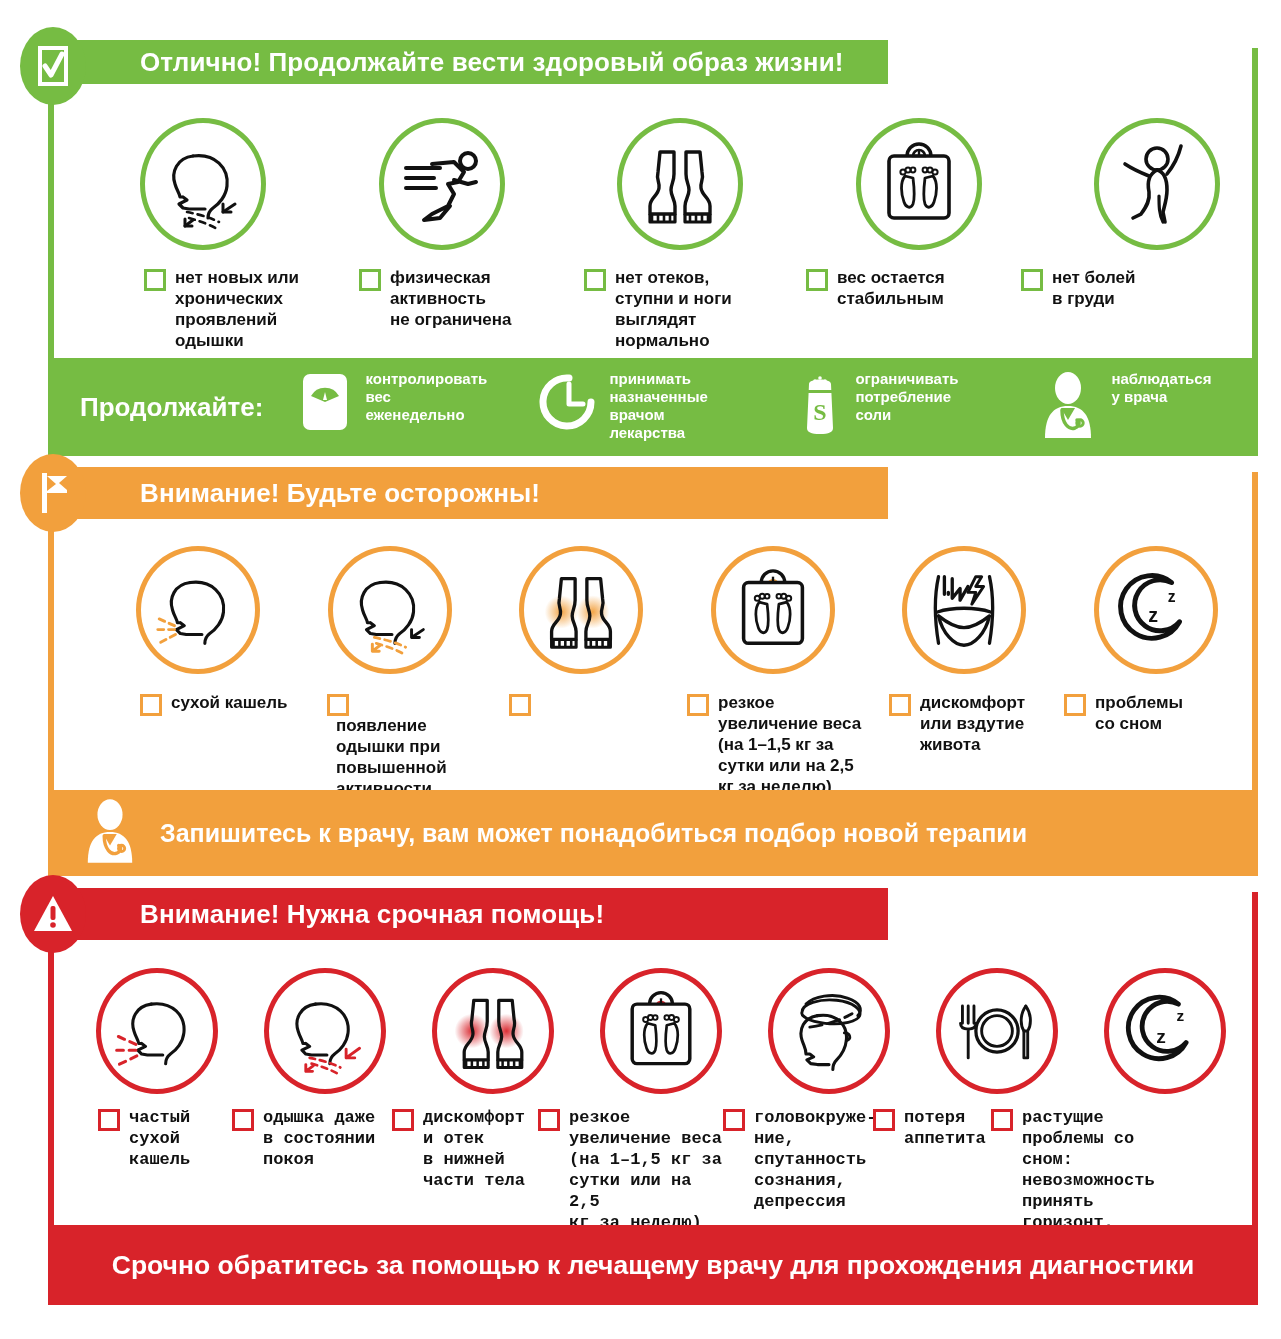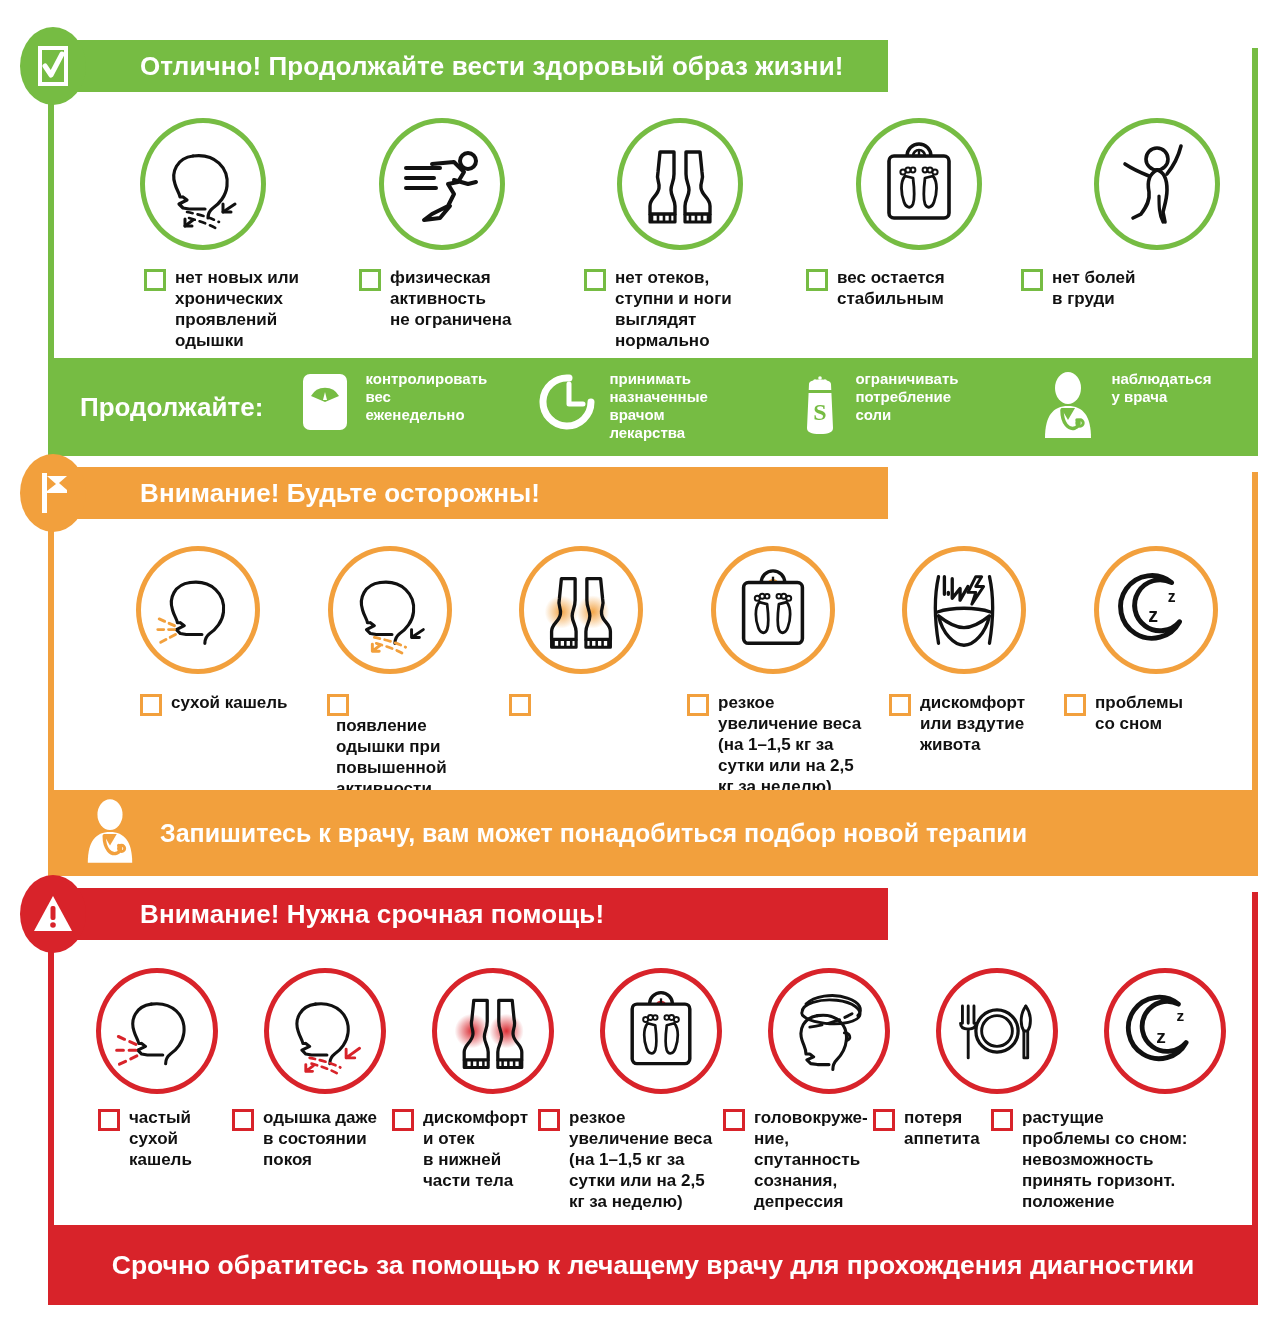--- a/index.html
+++ b/index.html
@@ -97,21 +97,21 @@
 <body>
 
 <div class="page">
 
   <div class="section">
 
     <div class="sec-frame" style="left:48px;top:48px;width:1210px;height:408px;border-color:#76bc43;
                 border-top-width:0;border-bottom-width:0;"></div>
     <div style="position:absolute;left:1252px;top:48px;width:6px;height:408px;background:#76bc43;"></div>
 
-    <div class="sec-header" style="left:48px;top:40px;width:840px;height:52px;background:#76bc43;">
+    <div class="sec-header" style="left:48px;top:40px;width:840px;height:44px;background:#76bc43;">
       <span class="sec-header-title">Отлично! Продолжайте вести здоровый образ жизни!</span>
     </div>
 
     <div class="badge" style="left:20px;top:27px;background:#76bc43;">
       <svg width="42" height="48" viewBox="0 0 42 48">
         <rect x="8" y="6" width="26" height="36" fill="none" stroke="#fff" stroke-width="4"></rect>
         <path d="M13 24 L19 33 L30 12" fill="none" stroke="#fff" stroke-width="5" stroke-linecap="round" stroke-linejoin="round"></path>
       </svg>
     </div>
 
@@ -550,21 +550,21 @@
 
       <div class="circle" style="width:122px;height:126px;border:5px solid #d8232a;">
         <svg width="96" height="96" viewBox="0 0 100 100">
           <path d="M64 22 A32 32 0 1 0 72 62 A26 26 0 1 1 64 22 Z" fill="none" stroke="#111" stroke-width="5" stroke-linejoin="round"></path>
           <text x="46" y="62" font-family="Liberation Sans, sans-serif" font-size="20" font-weight="bold" fill="#111" text-anchor="middle">z</text>
           <text x="66" y="40" font-family="Liberation Sans, sans-serif" font-size="16" font-weight="bold" fill="#111" text-anchor="middle">z</text>
         </svg>
       </div>
     </div>
 
-    <div class="labels-row" style="left:98px;top:1108px;width:1140px;">
+    <div class="labels-row" style="left:98px;top:1108px;width:1140px;font-family:Liberation Mono, monospace;">
       <div class="lab" style="width:134px;">
         <span class="cbox red"></span>
         <span class="lab-text">частый сухой
 кашель</span>
       </div>
       <div class="lab" style="width:160px;">
         <span class="cbox red"></span>
         <span class="lab-text">одышка даже
 в состоянии
 покоя</span>

